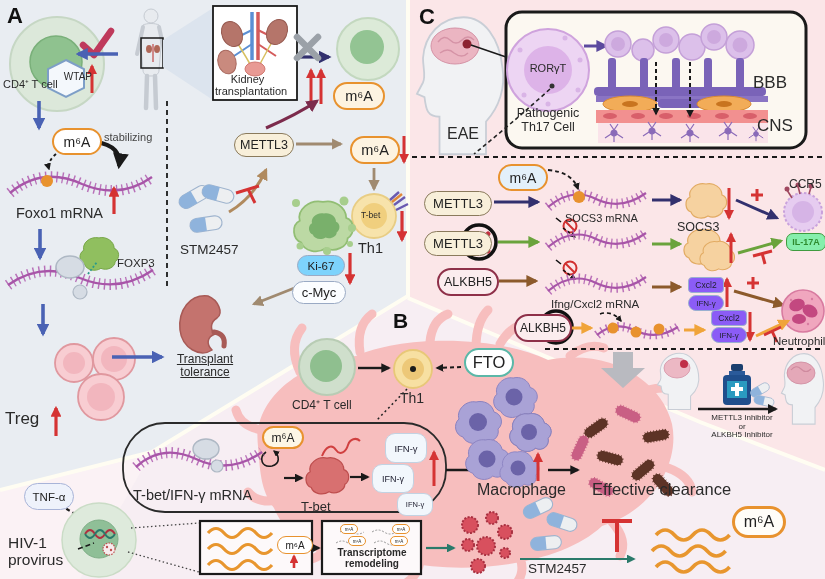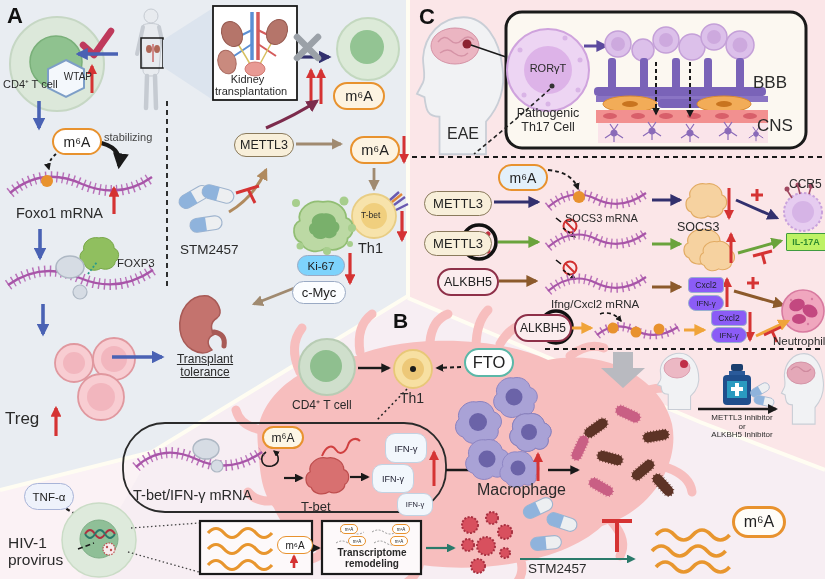--- a/index.html
+++ b/index.html
@@ -548,21 +548,21 @@
 <div class="lbl" style="left:753px;top:74px;font-size:17px;">BBB</div>
 <div class="lbl" style="left:757px;top:117px;font-size:17px;" actable="false">CNS</div>
 <div class="pill" style="left:498px;top:164px;width:46px;height:23px;border:2.5px solid #E8922E;background:#E3F0FA;font-size:14px;">m⁶A</div>
 <div class="pill" style="left:424px;top:191px;width:66px;height:23px;border:1.5px solid #8A7A5C;background:#F8EFDA;font-size:13px;">METTL3</div>
 <div class="pill" style="left:424px;top:231px;width:66px;height:23px;border:1.5px solid #8A7A5C;background:#F8EFDA;font-size:13px;">METTL3</div>
 <div class="pill" style="left:437px;top:268px;width:58px;height:24px;border:2px solid #8E3049;background:#FBECEE;font-size:12.5px;">ALKBH5</div>
 <div class="pill" style="left:514px;top:314px;width:54px;height:24px;border:2px solid #8E3049;background:#FBECEE;font-size:12px;">ALKBH5</div>
 <div class="lbl" style="left:565px;top:213px;font-size:11px;">SOCS3 mRNA</div>
 <div class="lbl" style="left:677px;top:221px;font-size:12.5px;">SOCS3</div>
 <div class="lbl" style="left:789px;top:178px;font-size:12px;">CCR5</div>
-<div class="box" style="left:786px;top:233px;width:38px;height:16px;border:1.5px solid #3F9B3F;background:#bef264;color:#2E8B2E;font-weight:bold;font-size:9px;border-radius:1px;">IL-17A</div>
+<div class="box" style="left:786px;top:233px;width:38px;height:16px;border:1.5px solid #3F9B3F;background:#86efac;color:#2E8B2E;font-weight:bold;font-size:9px;border-radius:7px;">IL-17A</div>
 <div class="lbl" style="left:551px;top:298px;font-size:11.5px;">Ifng/Cxcl2 mRNA</div>
 <div class="box" style="left:688px;top:277px;width:34px;height:14px;font-size:8.5px;">Cxcl2</div>
 <div class="box" style="left:688px;top:295px;width:34px;height:14px;font-size:8px;border-radius:8px;">IFN-γ</div>
 <div class="box" style="left:711px;top:310px;width:34px;height:14px;font-size:8.5px;">Cxcl2</div>
 <div class="box" style="left:711px;top:327px;width:34px;height:14px;font-size:8px;border-radius:8px;">IFN-γ</div>
 <div class="lbl" style="left:773px;top:335px;font-size:11.5px;">Neutrophil</div>
 <div class="lbl ctr" style="left:696px;top:414px;width:92px;font-size:8px;">
   <div>METTL3 Inhibitor</div>
       <div>or</div>
       <div>ALKBH5 Inhibitor</div>
@@ -572,20 +572,21 @@
 <div class="lbl" style="left:292px;top:399px;font-size:12px;">CD4⁺ T cell</div>
 <div class="lbl" style="left:400px;top:391px;font-size:14px;">Th1</div>
 <div class="pill" style="left:464px;top:348px;width:46px;height:25px;border:2.5px solid #5BB8A8;background:#fff;font-size:16.5px;">FTO</div>
 <div class="pill" style="left:262px;top:426px;width:38px;height:19px;border:2px solid #E8922E;background:#FDF6E6;font-size:12px;">m⁶A</div>
 <div class="lbl" style="left:133px;top:488px;font-size:14.5px;">T-bet/IFN-γ mRNA</div>
 <div class="lbl" style="left:301px;top:500px;font-size:13px;">T-bet</div>
 <div class="box" style="left:385px;top:433px;width:40px;height:28px;border-radius:10px;background:#F2F7FC;border:1px solid #C2D2E2;font-size:9.5px;">IFN-γ</div>
 <div class="box" style="left:372px;top:464px;width:40px;height:27px;border-radius:10px;background:#F2F7FC;border:1px solid #C2D2E2;font-size:9px;">IFN-γ</div>
 <div class="box" style="left:397px;top:493px;width:34px;height:21px;border-radius:9px;background:#F2F7FC;border:1px solid #C2D2E2;font-size:7.5px;">IFN-γ</div>
 <div class="lbl" style="left:477px;top:481px;font-size:16px;">Macrophage</div>
+<div class="lbl" style="left:592px;top:481px;font-size:16.5px;">Effective clearance</div>
 <div class="pill" style="left:24px;top:483px;width:48px;height:25px;border:1.5px solid #A8B4D8;background:#EEF2FB;font-size:11.5px;">TNF-α</div>
 <div class="lbl" style="left:8px;top:535px;font-size:15.5px;">HIV-1</div>
 <div class="lbl" style="left:8px;top:552px;font-size:15.5px;">provirus</div>
 <div class="pill" style="left:277px;top:536px;width:34px;height:16px;border:1.5px solid #E8922E;background:#fff;font-size:10px;">m⁶A</div>
 <div class="pill" style="left:340px;top:524px;width:16px;height:8px;border:0.8px solid #E8922E;background:#fff;font-size:4.5px;">m⁶A</div>
 <div class="pill" style="left:392px;top:524px;width:16px;height:8px;border:0.8px solid #E8922E;background:#fff;font-size:4.5px;">m⁶A</div>
 <div class="pill" style="left:348px;top:536px;width:16px;height:8px;border:0.8px solid #E8922E;background:#fff;font-size:4.5px;">m⁶A</div>
 <div class="pill" style="left:390px;top:536px;width:16px;height:8px;border:0.8px solid #E8922E;background:#fff;font-size:4.5px;">m⁶A</div>
 <div class="lbl ctr" style="left:330px;top:548px;width:84px;font-size:10px;font-weight:bold;">
   <div>Transcriptome</div>

